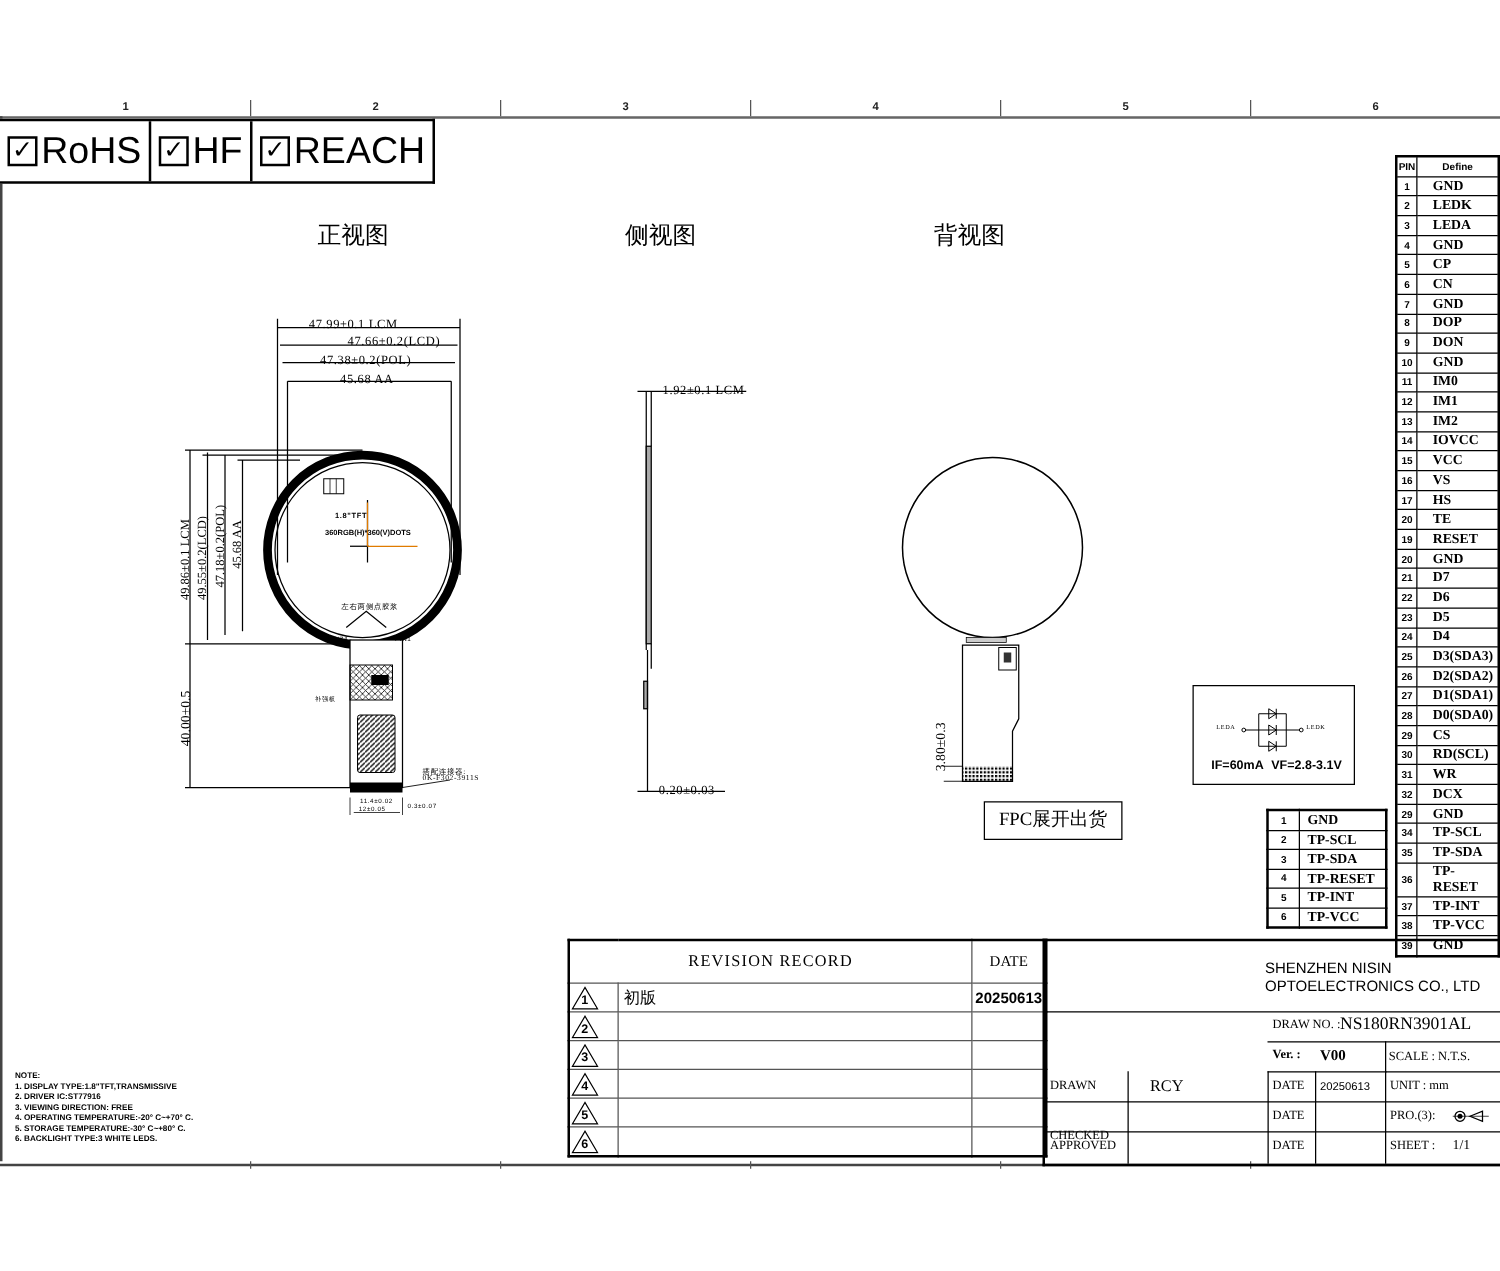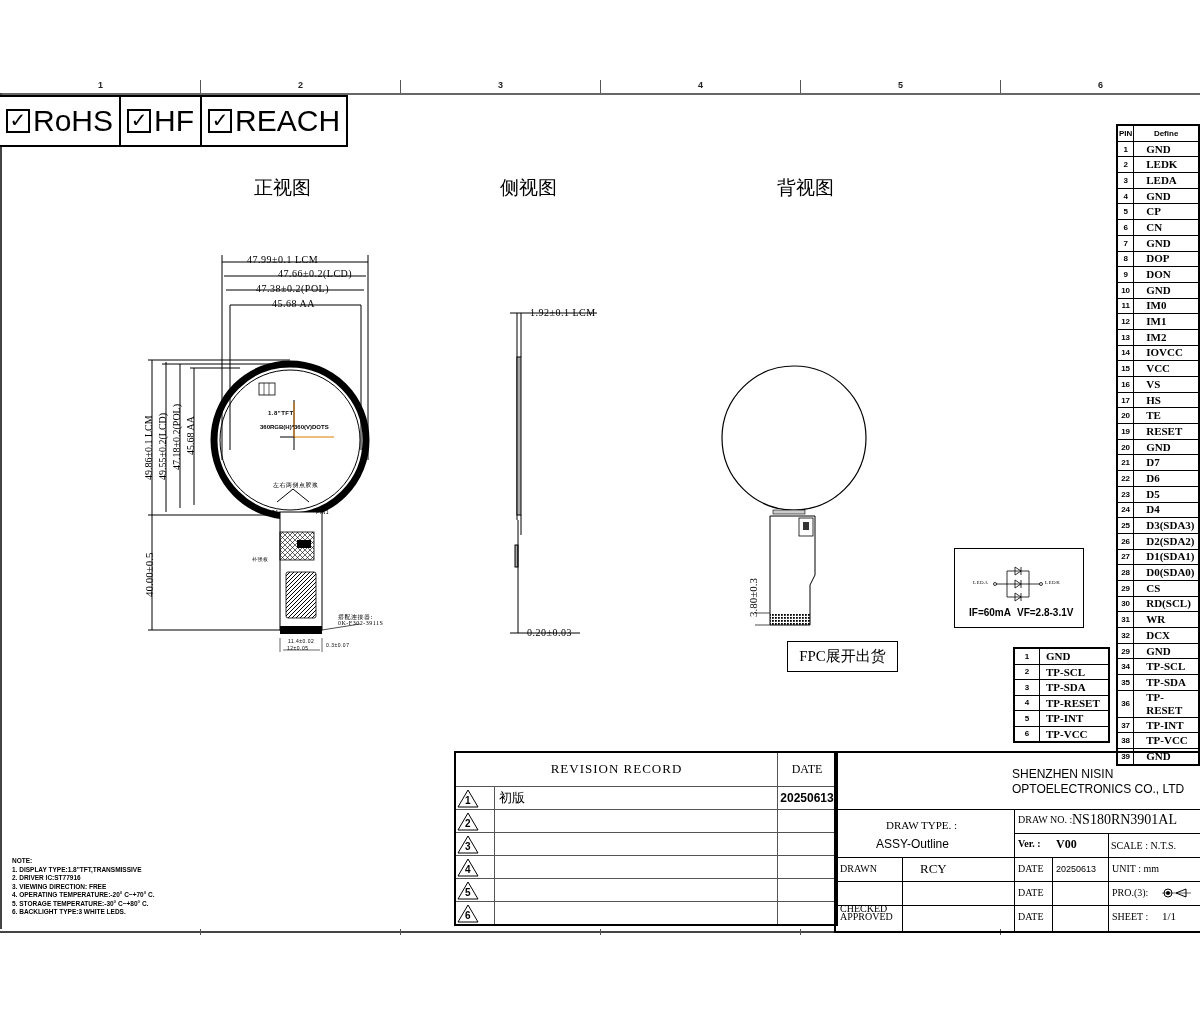--- a/index.html
+++ b/index.html
@@ -71,21 +71,21 @@
       <span>HF</span>
     </div>
   <div>
       <span class="chk">✓</span>
       <span>REACH</span>
     </div>
 </div>
 
 <div class="view-title" style="left:254px;top:175px;">正视图</div>
 <div class="view-title" style="left:500px;top:175px;">侧视图</div>
-<div class="view-title" style="left:777px;top:175px;">背视图</div>
+<div class="view-title" style="left:747px;top:175px;">背视图</div>
 
 <svg class="abs" style="left:140px;top:250px;" width="260" height="410">
 
   <g stroke="#000" stroke-width="1">
     <line x1="82" y1="12" x2="228" y2="12"></line>
     <line x1="84" y1="26" x2="226" y2="26"></line>
     <line x1="86" y1="40" x2="224" y2="40"></line>
     <line x1="90" y1="55" x2="221" y2="55"></line>
     <line x1="82" y1="5" x2="82" y2="210"></line>
     <line x1="228" y1="5" x2="228" y2="210"></line>
@@ -503,24 +503,20 @@
         <td style="width:58px;font-family:Liberation Sans,sans-serif;font-weight:bold;font-size:12px;text-align:center;"></td>
       </tr>
     </tbody>
 </table>
 
 <div class="title">
   <div class="abs" style="left:0;top:0;width:366px;height:56px;border-bottom:1px solid #000;">
     <span class="abs" style="left:176px;top:14px;font-family:'Liberation Sans',sans-serif;font-size:12px;">SHENZHEN NISIN</span>
     <span class="abs" style="left:176px;top:29px;font-family:'Liberation Sans',sans-serif;font-size:12px;">OPTOELECTRONICS CO., LTD</span>
   </div>
-  <div class="abs" style="left:0;top:56px;width:178px;height:48px;border-right:1px solid #000;border-bottom:1px solid #000;">
-    <span class="abs" style="left:50px;top:10px;font-size:11px;">DRAW TYPE. :</span>
-    <span class="abs" style="left:40px;top:28px;font-family:'Liberation Sans',sans-serif;font-size:12px;">ASSY-Outline</span>
-  </div>
   <div class="abs" style="left:178px;top:56px;width:188px;height:24px;border-bottom:1px solid #000;">
     <span class="abs" style="left:4px;top:5px;font-size:10px;">DRAW NO. :</span>
     <span class="abs" style="left:58px;top:3px;font-size:14px;">NS180RN3901AL</span>
   </div>
   <div class="abs" style="left:178px;top:80px;width:94px;height:24px;border-right:1px solid #000;border-bottom:1px solid #000;font-weight:bold;">
     <span class="abs" style="left:4px;top:5px;font-size:10px;">Ver. :</span>
     <span class="abs" style="left:42px;top:4px;font-size:12px;">V00</span>
   </div>
   <div class="abs" style="left:272px;top:80px;width:94px;height:24px;border-bottom:1px solid #000;">
     <span class="abs" style="left:3px;top:7px;font-size:10px;">SCALE : N.T.S.</span>

